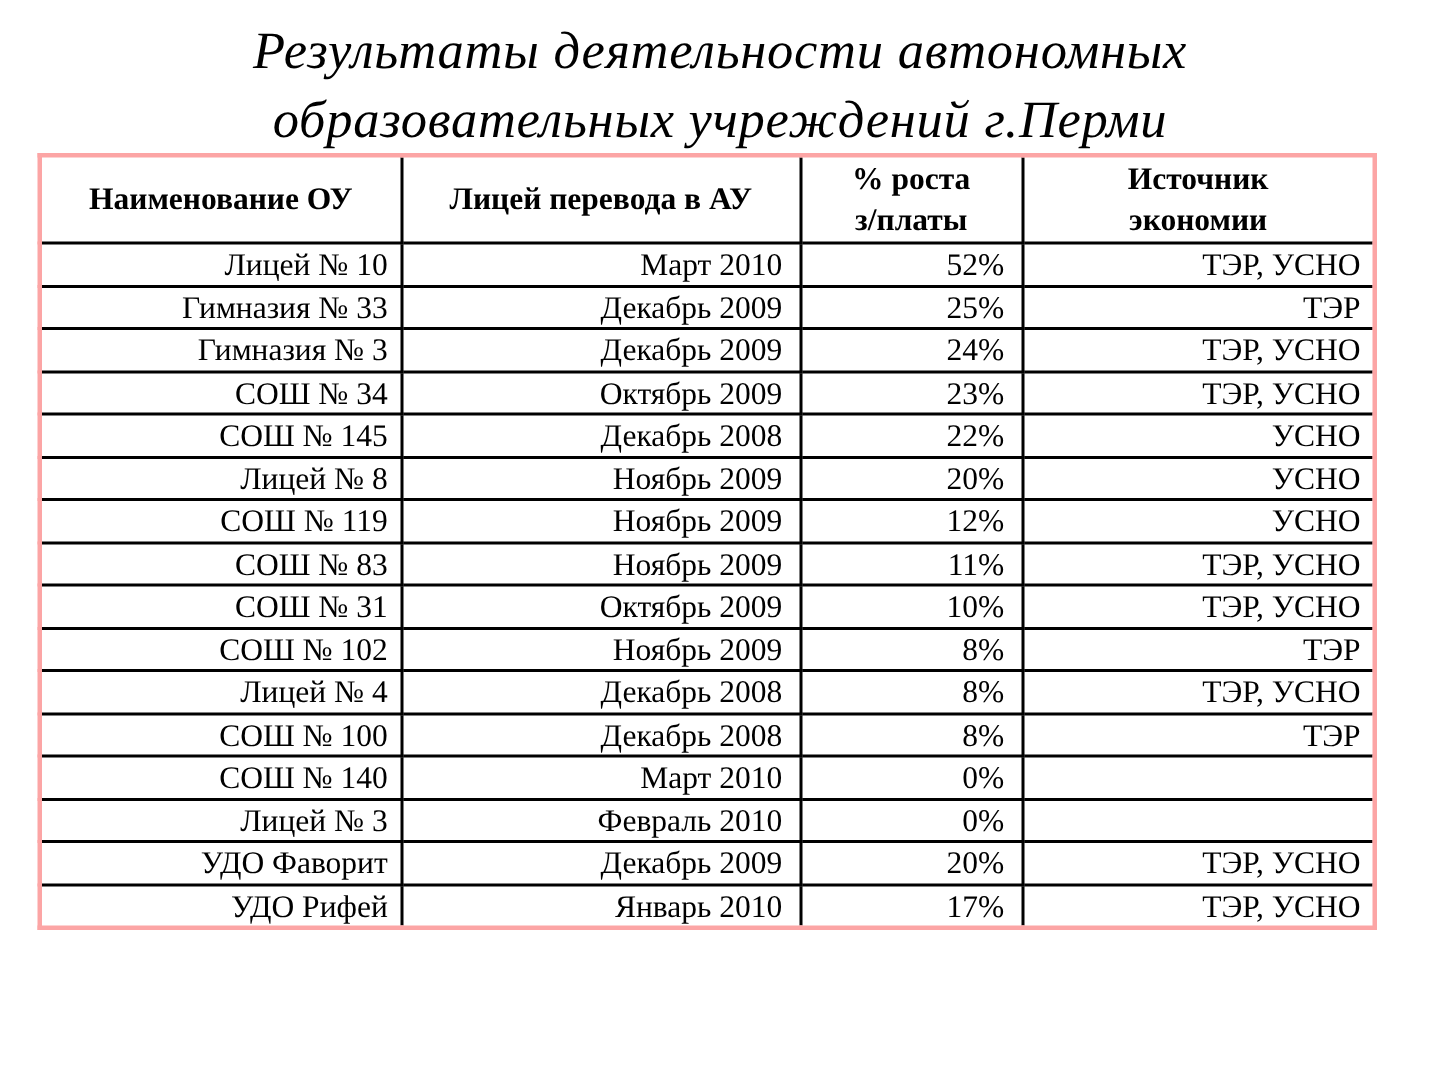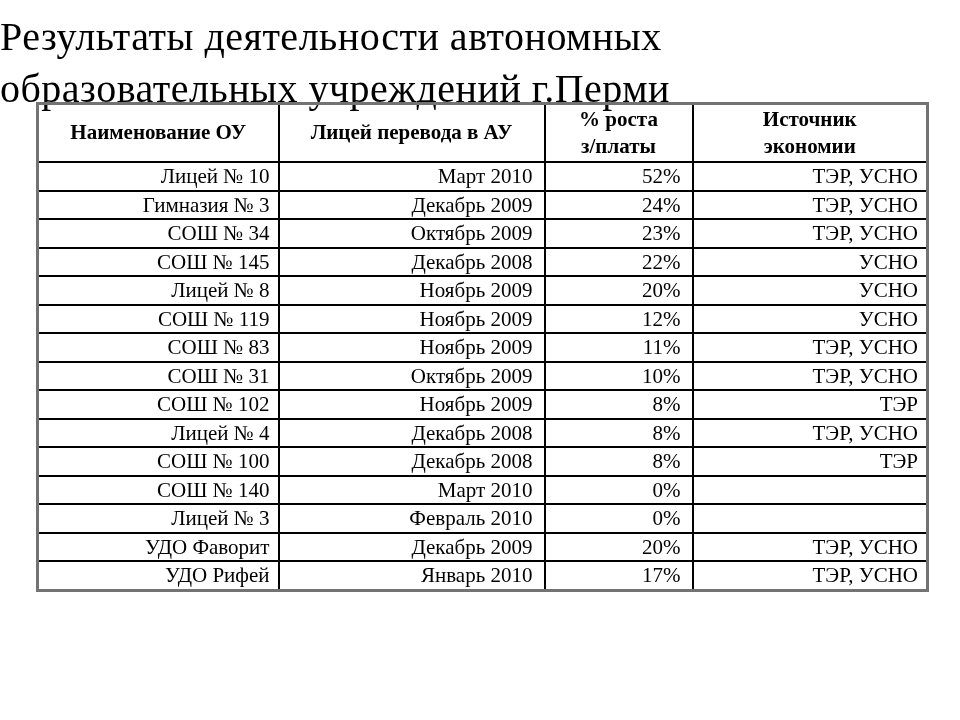--- a/index.html
+++ b/index.html
@@ -11,34 +11,36 @@
     color: #000000;
     font-family: "Liberation Serif", "DejaVu Serif", serif;
     overflow: hidden;
   }
   .title {
     position: absolute;
     top: 11px;
     left: 0;
     width: 100%;
     margin: 0;
-    font-size: 40px;
+    text-align: center;
+    font-size: 35px;
     font-weight: 400;
     line-height: 1.3;
     white-space: pre-line;
     letter-spacing: 0.5px;
+    font-style: italic;
   }
   .data-table {
     position: absolute;
-    left: 36px;
+    left: 25px;
     top: 102px;
     width: 890px;
     border-collapse: collapse;
     table-layout: fixed;
-    border: 3px solid #737373;
+    border: 3px solid #fca5a5;
     font-size: 21px;
   }
   .data-table th, .data-table td {
     border: 2px solid #000000;
     overflow: hidden;
     padding: 0 8px;
   }
   .data-table thead th {
     font-weight: 700;
     text-align: center;
@@ -81,20 +83,26 @@
         <th>Источник
 экономии</th>
       </tr>
     </thead>
     <tbody>
         <tr>
           <td class="align-left">Лицей № 10</td>
           <td class="align-right">Март 2010</td>
           <td class="align-right">52%</td>
           <td class="align-left">ТЭР, УСНО</td>
+        </tr>
+        <tr>
+          <td class="align-left">Гимназия № 33</td>
+          <td class="align-right">Декабрь 2009</td>
+          <td class="align-right">25%</td>
+          <td class="align-left">ТЭР</td>
         </tr>
         <tr>
           <td class="align-left">Гимназия № 3</td>
           <td class="align-right">Декабрь 2009</td>
           <td class="align-right">24%</td>
           <td class="align-left">ТЭР, УСНО</td>
         </tr>
         <tr>
           <td class="align-left">СОШ № 34</td>
           <td class="align-right">Октябрь 2009</td>

